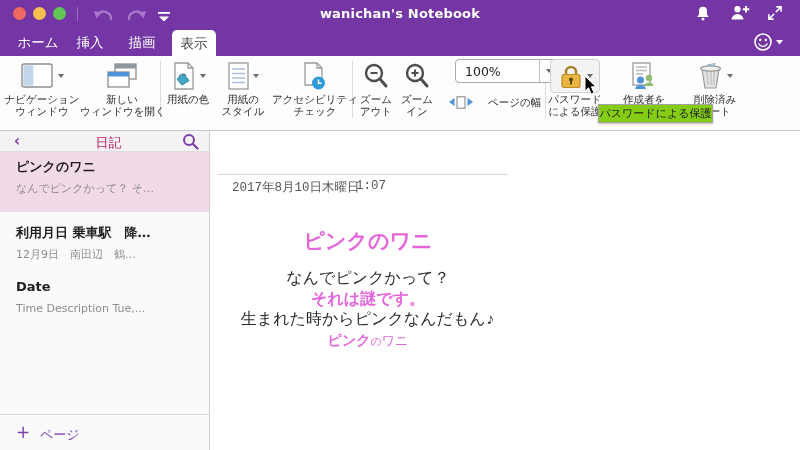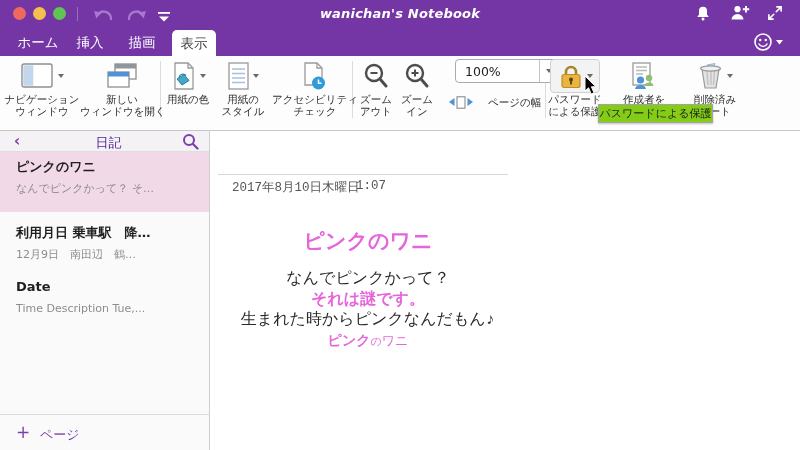--- a/index.html
+++ b/index.html
@@ -9,21 +9,21 @@
   
   .titlebar { position:absolute; left:0; top:0; width:800px; height:28px; background:#7336a4; }
   .traffic { position:absolute; top:7px; width:13px; height:13px; border-radius:50%; }
   .tl-red    { left:13px;  background:#ee6a5f; }
   .tl-yellow { left:33px;  background:#f5bf4f; }
   .tl-green  { left:53px;  background:#61c554; }
   .tb-sep { position:absolute; left:77px; top:7px; width:1px; height:14px; background:rgba(255,255,255,.28); }
   .undo-btn { position:absolute; left:92px;  top:5px; width:24px; height:18px; }
   .redo-btn { position:absolute; left:124px; top:5px; width:24px; height:18px; }
   .ribbon-collapse { position:absolute; left:157px; top:8px; width:14px; height:12px; }
-  .tb-title { position:absolute; left:0; right:0; top:6px; text-align:center; color:#fff; font-size:13px; font-weight:600; letter-spacing:.2px;font-style:italic; }
+  .tb-title { position:absolute; left:0; right:0; top:6px; text-align:center; color:#fff; font-size:13px; font-weight:600; letter-spacing:.2px; }
   .tb-icon { position:absolute; top:5px; width:20px; height:18px; }
   .tb-bell   { left:695px; }
   .tb-addusr { left:730px; }
   .tb-expand { left:767px; }
 
   
   .tabrow { position:absolute; left:0; top:28px; width:800px; height:28px; background:#7336a4; }
   .tab { position:absolute; top:0; height:28px; line-height:28px; color:#fff; font-size:13.5px; text-align:center; }
   .tab-home { left:14px;  width:48px; }
   .tab-ins  { left:72px;  width:36px; }
@@ -48,21 +48,21 @@
   
   .tooltip { position:absolute; left:598px; top:104px; width:115px; height:19px; background:#84cc16;
              border:1px solid #a3a3a3; box-shadow:0 1px 2px rgba(0,0,0,.25); z-index:50;
              font-size:11px; color:#1c1c1c; text-align:center; line-height:17px; white-space:nowrap; overflow:hidden; }
   .cursor { position:absolute; left:584px; top:76px; z-index:60; pointer-events:none; }
 
   
   .sidebar { position:absolute; left:0; top:131px; width:210px; height:319px; background:#fafafa; border-right:1px solid #cfcfcf; }
   .sb-header { position:absolute; left:0; top:0; width:209px; height:21px; background:#f5f2f5; border-bottom:1px solid #dedede; }
   .sb-back { position:absolute; left:14px; top:1px; color:#7b3fa9; font-size:15px; font-weight:700; line-height:19px; }
-  .sb-title { position:absolute; left:8px; right:0; top:3px; text-align:center; font-size:13px; color:#4c1d95; }
+  .sb-title { position:absolute; left:8px; right:0; top:3px; text-align:center; font-size:13px; color:#be185d; }
   .sb-search { position:absolute; right:10px; top:2px; width:17px; height:17px; }
   .sb-item { position:absolute; left:0; width:209px; }
   .sb-item.selected { background:#f2d9e7; }
   .sb-item-title { position:absolute; left:16px; top:6px; font-size:13px; font-weight:600; color:#1e1e1e; white-space:nowrap; }
   .sb-item-sub   { position:absolute; left:16px; top:29px; font-size:11px; color:#8f8b8e; white-space:nowrap; }
   .sb-addrow { position:absolute; left:0; bottom:0; width:209px; height:36px; border-top:1px solid #dbdbdb; }
   .sb-plus  { position:absolute; left:16px; top:7px; color:#7b3fa9; font-size:17px; font-weight:400; }
   .sb-addlabel { position:absolute; left:40px; top:11px; color:#7b3fa9; font-size:13px; }
 
   

